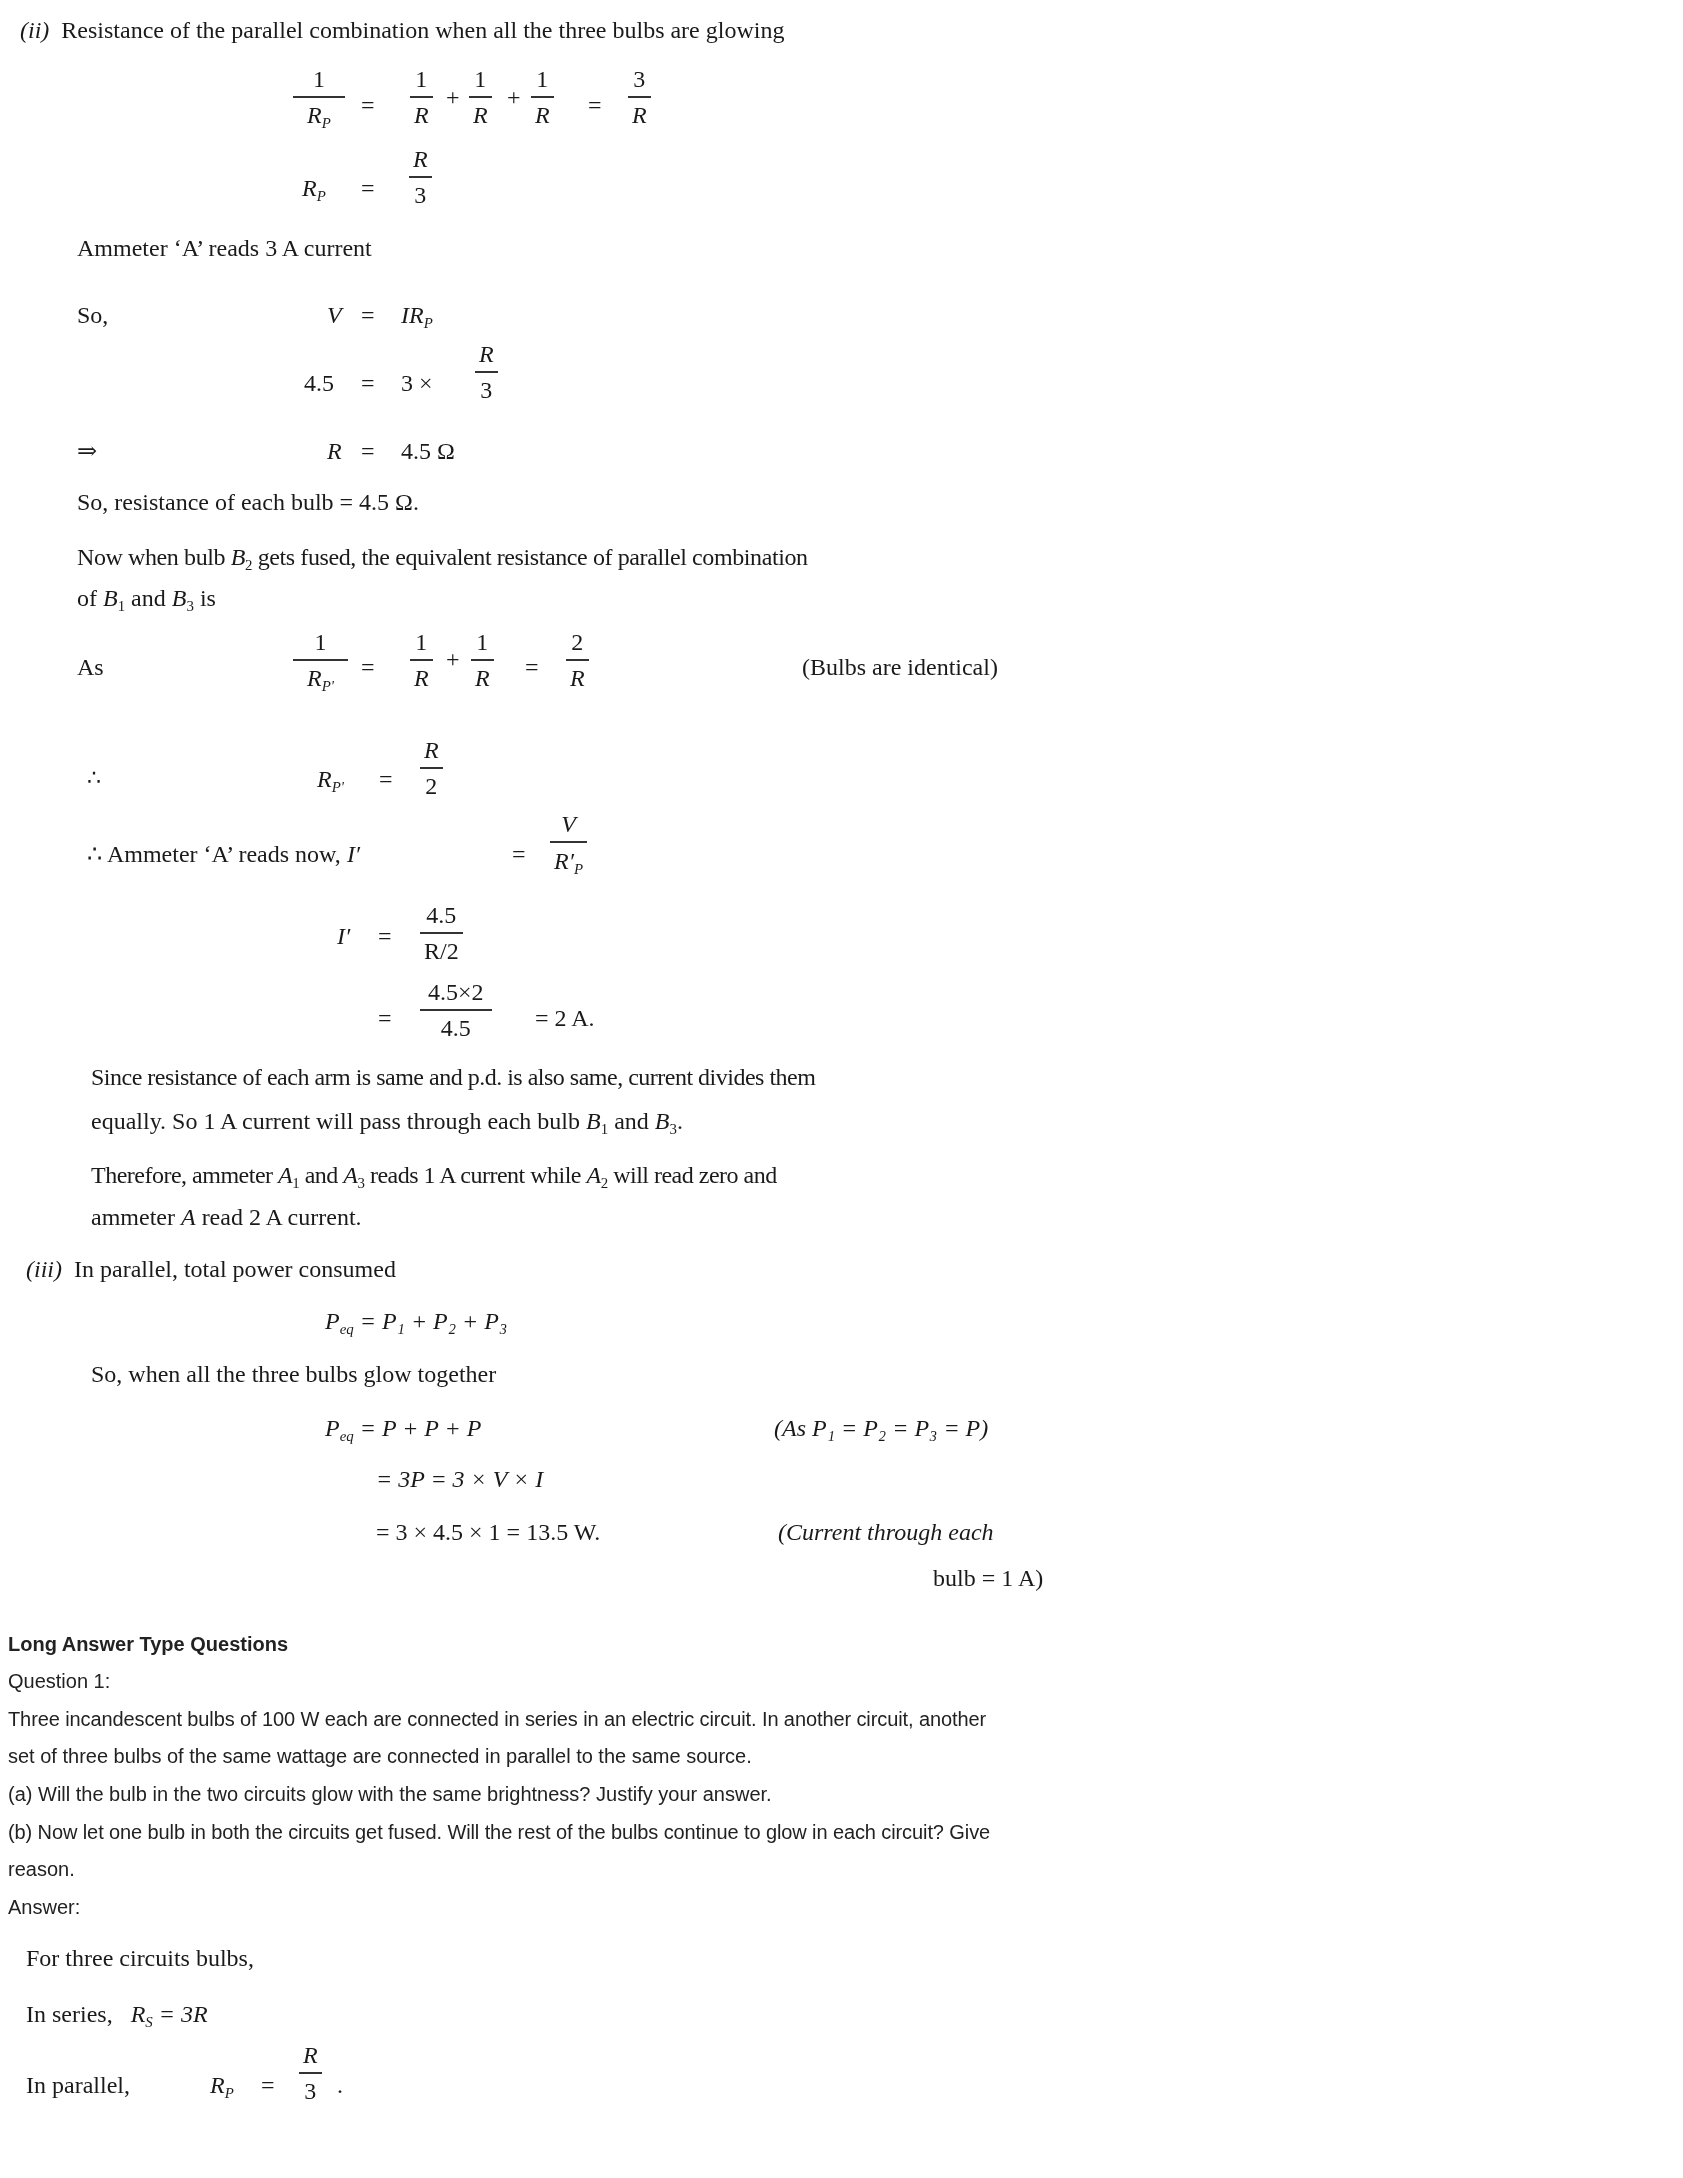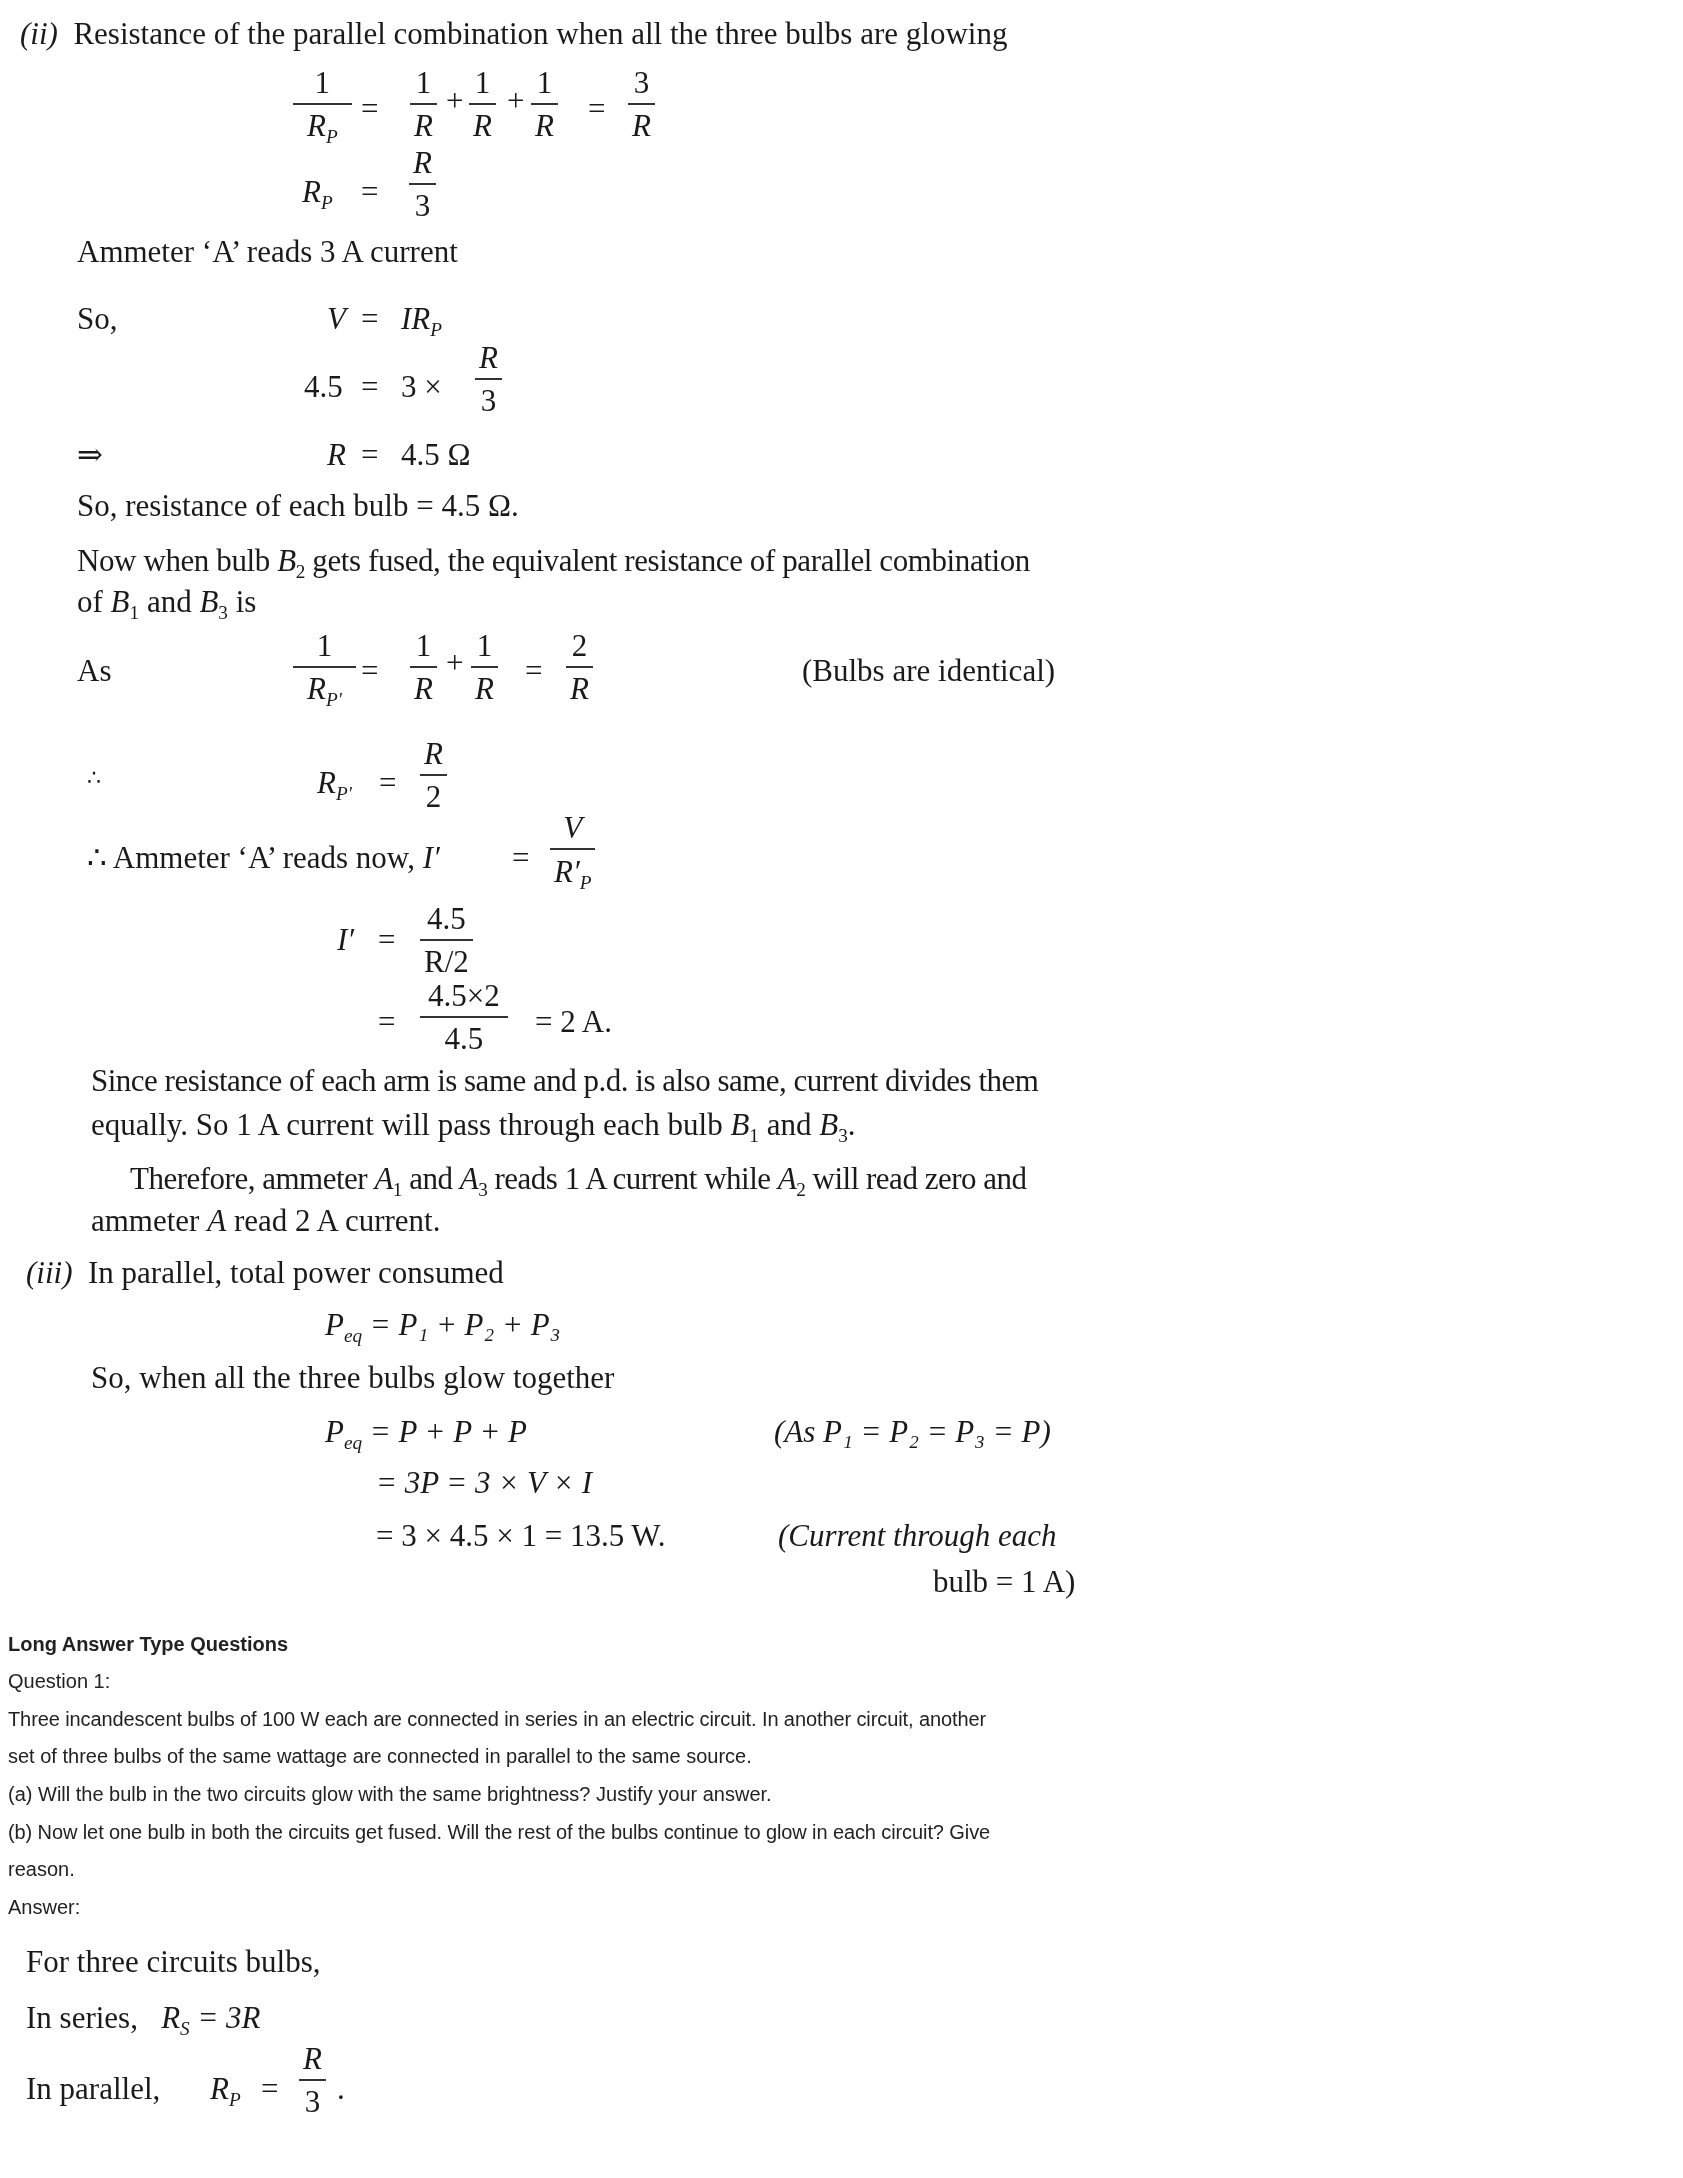--- a/index.html
+++ b/index.html
@@ -1,17 +1,17 @@
 <!DOCTYPE html>
 <html><head>
 <meta charset="utf-8">
 <style>
   html, body { margin: 0; padding: 0; background: #ffffff; }
   body { width: 1683px; height: 2178px; position: relative; overflow: hidden; color: #1a1a1a; }
-  .serif { font-family: "Liberation Serif", "DejaVu Serif", serif; font-size: 31px; }
+  .serif { font-family: "Liberation Serif", "DejaVu Serif", serif; font-size: 24px; }
   .sans { font-family: "Liberation Sans", "DejaVu Sans", sans-serif; font-size: 20px; color: #222; }
   .abs { position: absolute; white-space: nowrap; line-height: 1; }
   i, .it { font-style: italic; }
   sub { font-size: 0.62em; vertical-align: -0.35em; line-height: 0; }
   .frac { position: absolute; display: inline-block; text-align: center; line-height: 1; }
   .frac .num { display: block; padding: 0 4px 5px 4px; }
   .frac .den { display: block; border-top: 2px solid #333; padding: 5px 4px 0 4px; }
   .bold { font-weight: bold; }
 </style>
 </head>
@@ -153,21 +153,21 @@
     <span class="num" style="padding:0 8px 5px 8px;">4.5×2</span>
       <span class="den">4.5</span>
   </span>
   <span class="abs" style="left:535px; top:1006px;">= 2 A.</span>
 </div>
 
 <div class="serif abs" style="left:91px; top:1065px; letter-spacing:-0.5px;font-family:Liberation Serif, serif;">Since resistance of each arm is same and p.d. is also same, current divides them</div>
 <div class="serif abs" style="left:91px; top:1109px;text-align:right;">
   <span>equally. So 1 A current will pass through each bulb </span><i>B</i><sub>1</sub><span> and </span><i>B</i><sub>3</sub><span>.</span>
 </div>
-<div class="serif abs" style="left:91px; top:1163px; letter-spacing:-0.5px;margin-left:39px;">
+<div class="serif abs" style="left:91px; top:1163px; letter-spacing:-0.5px;">
   <span>Therefore, ammeter </span><i>A</i><sub>1</sub><span> and </span><i>A</i><sub>3</sub><span> reads 1 A current while </span><i>A</i><sub>2</sub><span> will read zero and</span>
 </div>
 <div class="serif abs" style="left:91px; top:1205px;">
   <span>ammeter </span><i>A</i><span> read 2 A current.</span>
 </div>
 
 <div class="serif abs" style="left:26px; top:1257px;">
   <span class="it">(iii)</span>
   &nbsp;<span>In parallel, total power consumed</span>
 </div>

